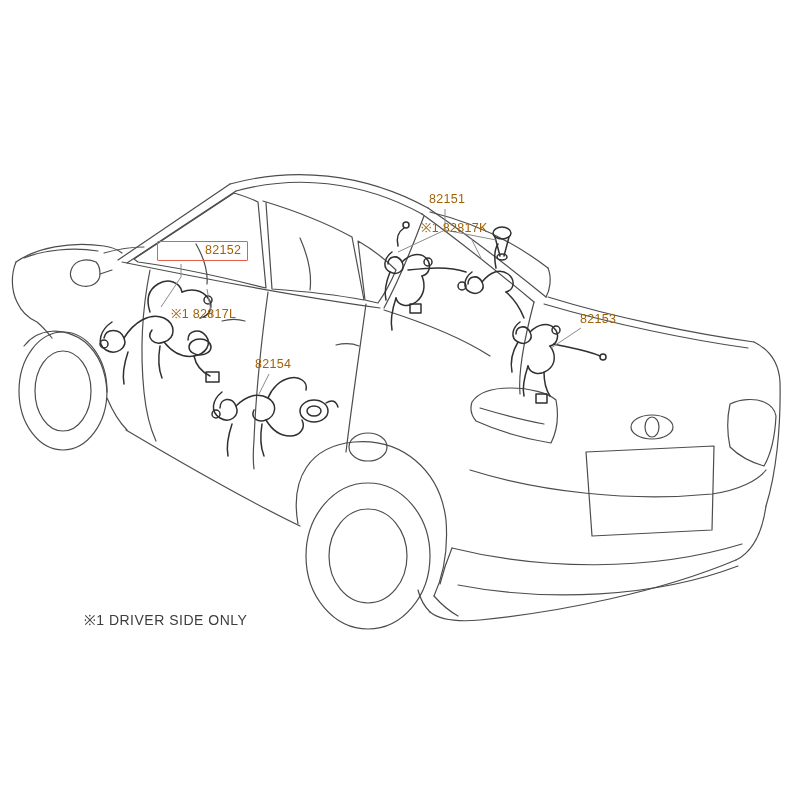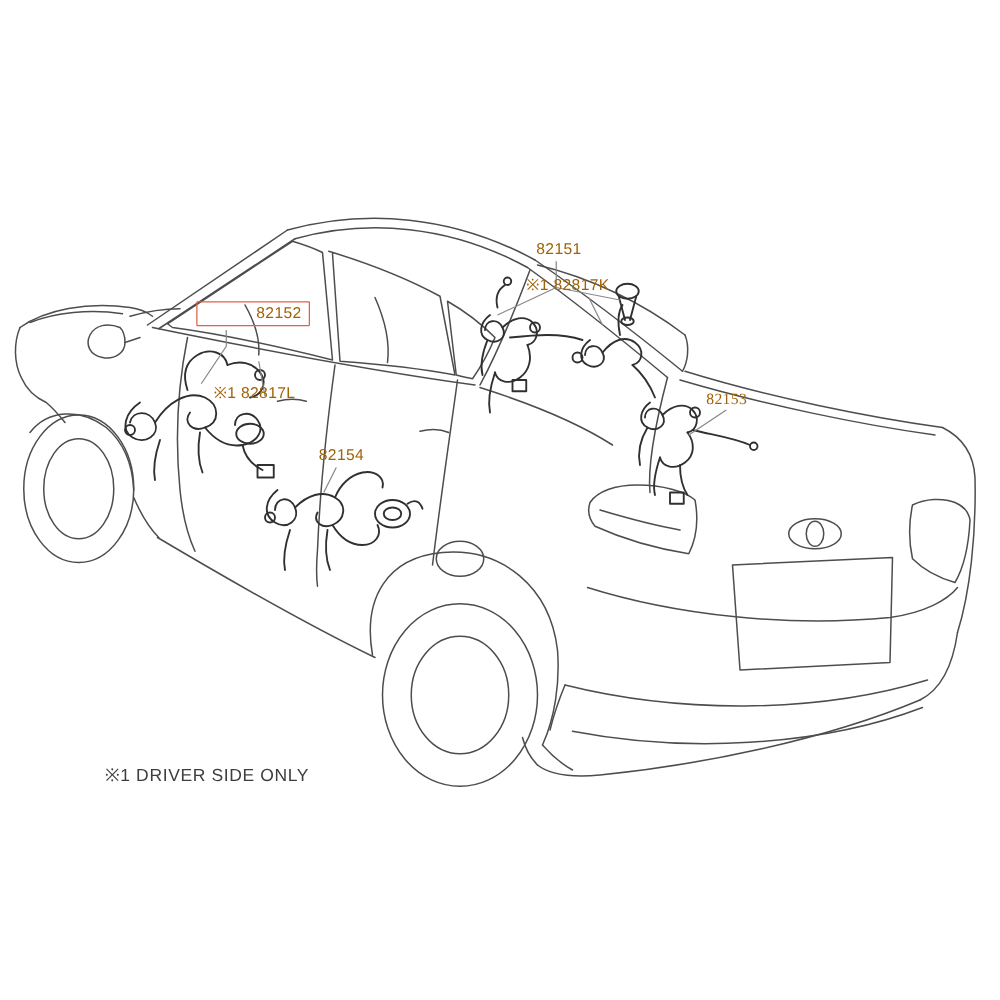--- a/index.html
+++ b/index.html
@@ -186,19 +186,19 @@
   </svg>
 
   <div class="plabel plabel--box" style="left:157px; top:241px;padding-left:47px;">82152</div>
 
   <div class="plabel" style="left:171px; top:271px;margin-top:36px;">※1 82817L</div>
 
   <div class="plabel" style="left:429px; top:192px;">82151</div>
 
   <div class="plabel" style="left:421px; top:221px;">※1 82817K</div>
 
-  <div class="plabel" style="left:565px; top:312px;font-family:Liberation Serif, serif;">82153</div>
+  <div class="plabel" style="left:580px; top:312px;">82153</div>
 
   <div class="plabel" style="left:255px; top:357px;">82154</div>
 
   <div class="footnote" style="left:84px; top:610px;">※1 DRIVER SIDE ONLY</div>
 
 </div>
 
 </body></html>

